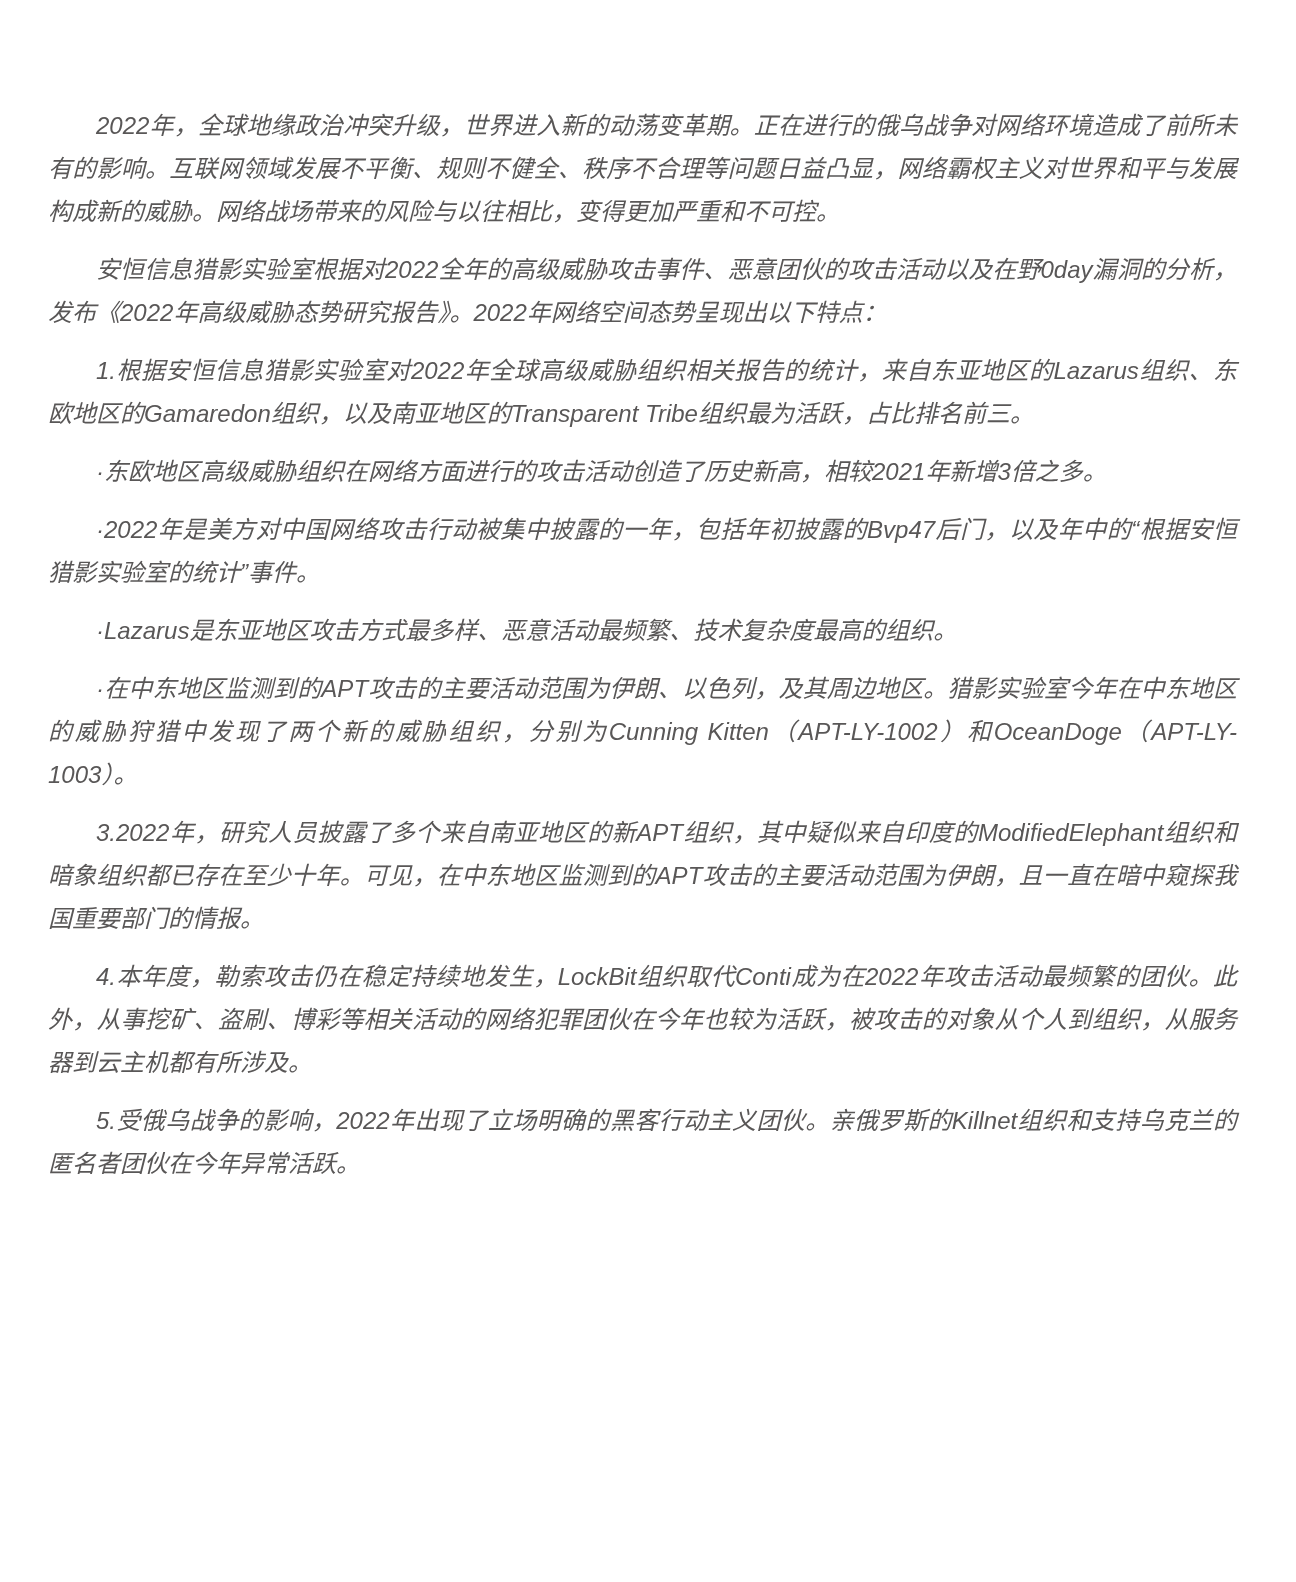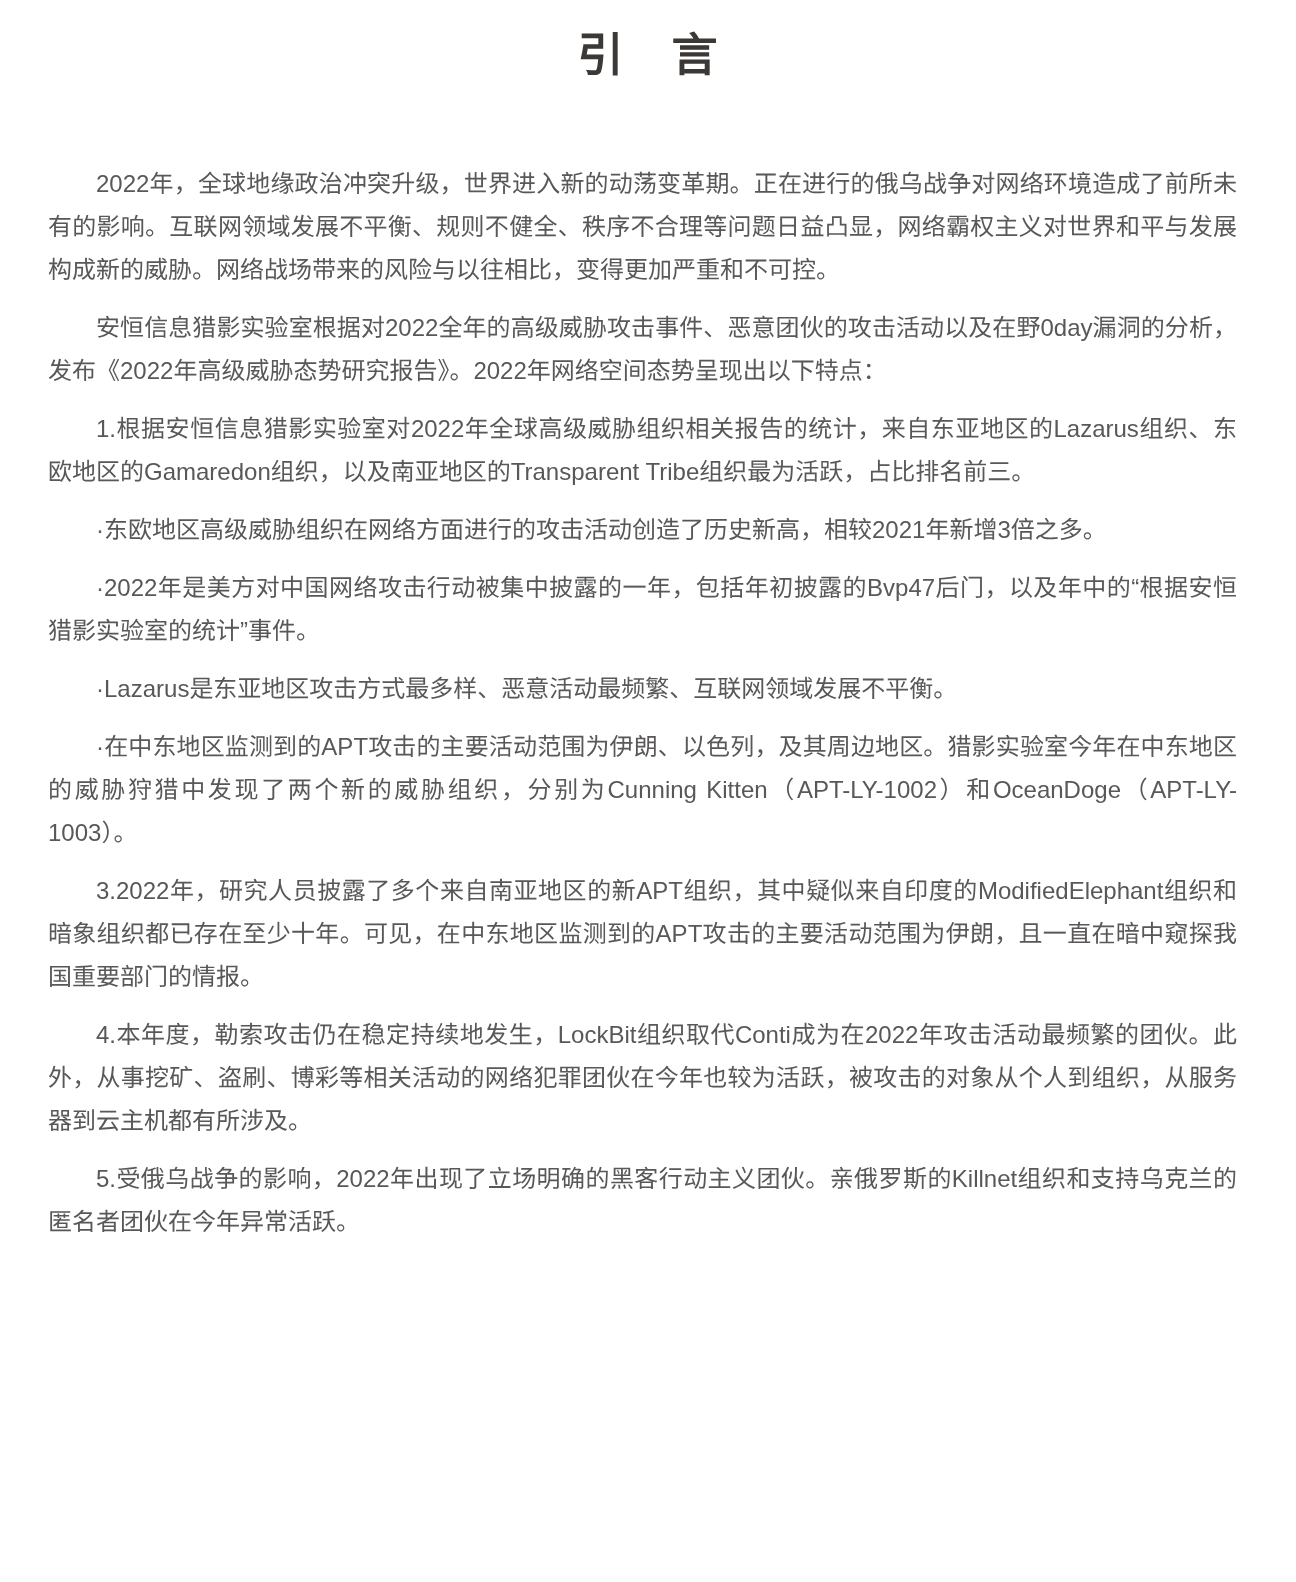--- a/index.html
+++ b/index.html
@@ -31,32 +31,32 @@
     margin-top: 78px;
   }
   .content p {
     margin: 0 11px 15px 0;
     font-size: 24px;
     line-height: 43px;
     color: #595757;
     text-align: justify;
     text-indent: 2em;
     word-break: break-word;
+    font-style: italic;
   }
 </style>
 </head>
 <body>
 
 <div class="page">
-  <h1 class="title">引　言</h1>
   <div class="content">
       <p>2022年，全球地缘政治冲突升级，世界进入新的动荡变革期。正在进行的俄乌战争对网络环境造成了前所未有的影响。互联网领域发展不平衡、规则不健全、秩序不合理等问题日益凸显，网络霸权主义对世界和平与发展构成新的威胁。网络战场带来的风险与以往相比，变得更加严重和不可控。</p>
       <p>安恒信息猎影实验室根据对2022全年的高级威胁攻击事件、恶意团伙的攻击活动以及在野0day漏洞的分析，发布《2022年高级威胁态势研究报告》。2022年网络空间态势呈现出以下特点：</p>
       <p>1.根据安恒信息猎影实验室对2022年全球高级威胁组织相关报告的统计，来自东亚地区的Lazarus组织、东欧地区的Gamaredon组织，以及南亚地区的Transparent Tribe组织最为活跃，占比排名前三。</p>
       <p>·东欧地区高级威胁组织在网络方面进行的攻击活动创造了历史新高，相较2021年新增3倍之多。</p>
       <p>·2022年是美方对中国网络攻击行动被集中披露的一年，包括年初披露的Bvp47后门，以及年中的“根据安恒猎影实验室的统计”事件。</p>
-      <p>·Lazarus是东亚地区攻击方式最多样、恶意活动最频繁、互联网领域发展不平衡。</p>
+      <p>·Lazarus是东亚地区攻击方式最多样、恶意活动最频繁、技术复杂度最高的组织。</p>
       <p>·在中东地区监测到的APT攻击的主要活动范围为伊朗、以色列，及其周边地区。猎影实验室今年在中东地区的威胁狩猎中发现了两个新的威胁组织，分别为Cunning Kitten（APT-LY-1002）和OceanDoge（APT-LY-1003）。</p>
       <p>3.2022年，研究人员披露了多个来自南亚地区的新APT组织，其中疑似来自印度的ModifiedElephant组织和暗象组织都已存在至少十年。可见，在中东地区监测到的APT攻击的主要活动范围为伊朗，且一直在暗中窥探我国重要部门的情报。</p>
       <p>4.本年度，勒索攻击仍在稳定持续地发生，LockBit组织取代Conti成为在2022年攻击活动最频繁的团伙。此外，从事挖矿、盗刷、博彩等相关活动的网络犯罪团伙在今年也较为活跃，被攻击的对象从个人到组织，从服务器到云主机都有所涉及。</p>
       <p>5.受俄乌战争的影响，2022年出现了立场明确的黑客行动主义团伙。亲俄罗斯的Killnet组织和支持乌克兰的匿名者团伙在今年异常活跃。</p>
     </div>
 </div>
 
 </body></html>

